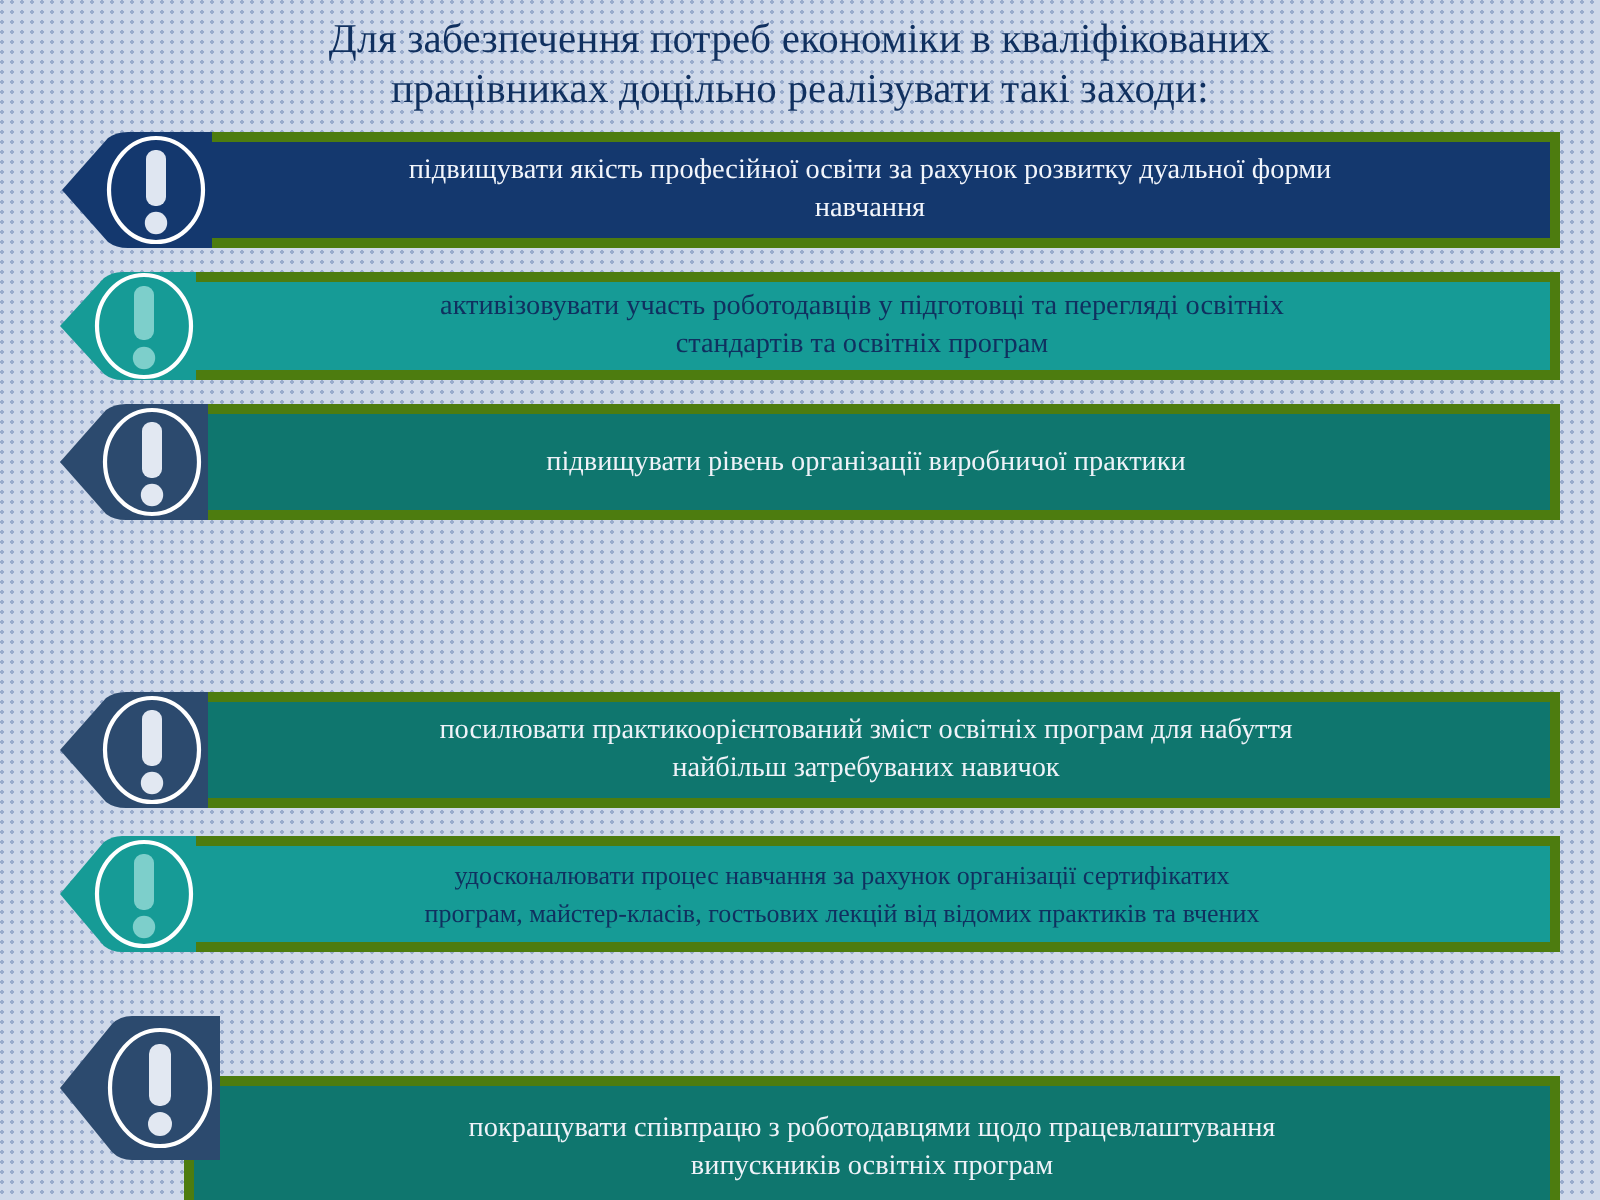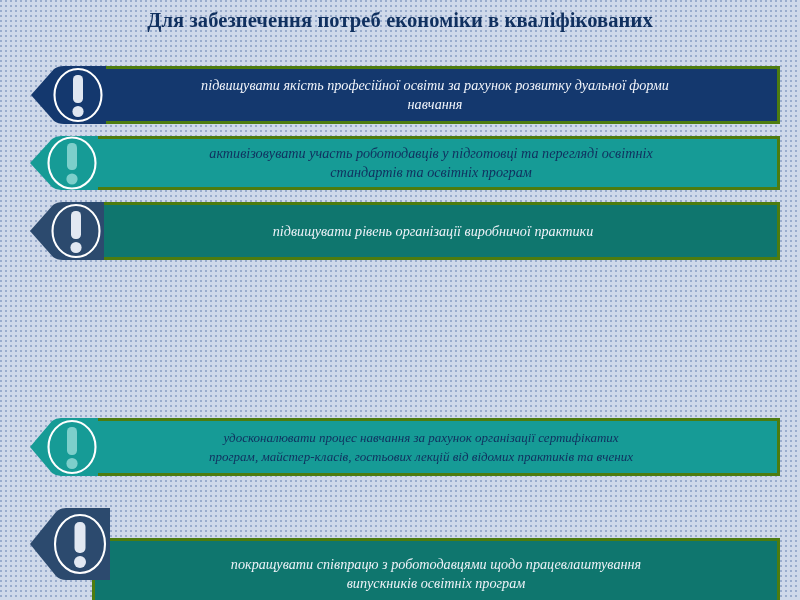--- a/index.html
+++ b/index.html
@@ -25,42 +25,41 @@
   }
   
   #title-block {
     position:absolute;
     left:0; right:0; top:8px;
     text-align:center;
     padding:0 40px;
   }
   #title-block .title-line {
     display:block;
-    font-weight:bold;
+    font-weight:normal;
     font-size:20.5px;
     line-height:25px;
     color:#10305f;
     letter-spacing:0.1px;
     white-space:nowrap;
   }
   
   .banner {
     position:absolute;
     display:block;
   }
   .banner-bar {
     position:absolute;
     top:0;
     height:100%;
-    border:3px solid #4d7c0f;
+    border:5px solid #4d7c0f;
     display:flex;
     align-items:center;
     justify-content:center;
     text-align:center;
-    font-style:italic;
   }
   .banner-text {
     display:block;
     width:100%;
     padding:0 10px;
     font-size:14.2px;
     line-height:19px;
     white-space:pre-line;
   }
   .banner-text.loose { line-height:27px; }
@@ -92,20 +91,21 @@
 </style>
 </head>
 <body>
 
 <div id="slide-bg-texture"></div>
 
 <div id="slide">
 
   <div id="title-block">
     <span class="title-line">Для забезпечення потреб економіки в кваліфікованих</span>
+    <span class="title-line">працівниках доцільно реалізувати такі заходи:</span>
   </div>
 
   <div class="banner t-navy-deep" style="left:28px; top:66px; width:752px; height:58px;">
     <div class="banner-bar" style="left:62px; width:690px;">
       <span class="banner-text">підвищувати якість професійної освіти за рахунок розвитку дуальної форми
 навчання</span>
     </div>
     <div class="arrow-head" style="width:78px;">
       <svg viewBox="0 0 78 58" preserveAspectRatio="none">
         <path d="M3 29 L26 3 Q30 0 36 0 L78 0 L78 58 L36 58 Q30 58 26 55 Z" fill="#14386e"></path>
@@ -151,20 +151,38 @@
     <div class="excl-badge" style="left:22px; width:52px; height:56px;">
       <svg viewBox="0 0 52 56">
         <ellipse cx="26" cy="28" rx="23.5" ry="26" fill="none" stroke="#ffffff" stroke-width="2.1"></ellipse>
         <rect x="21" y="8" width="10" height="28" rx="4.5" fill="#e2e8f2"></rect>
         <circle cx="26" cy="44.5" r="5.6" fill="#e2e8f2"></circle>
       </svg>
     </div>
   </div>
 
 
+  <div class="banner t-navy-slate" style="left:28px; top:346px; width:752px; height:58px;">
+    <div class="banner-bar" style="left:58px; width:694px;">
+      <span class="banner-text">посилювати практикоорієнтований зміст освітніх програм для набуття
+найбільш затребуваних навичок</span>
+    </div>
+    <div class="arrow-head" style="width:76px;">
+      <svg viewBox="0 0 76 58" preserveAspectRatio="none">
+        <path d="M2 29 L25 3 Q29 0 35 0 L76 0 L76 58 L35 58 Q29 58 25 55 Z" fill="#2c4a6e"></path>
+      </svg>
+    </div>
+    <div class="excl-badge" style="left:22px; width:52px; height:56px;">
+      <svg viewBox="0 0 52 56">
+        <ellipse cx="26" cy="28" rx="23.5" ry="26" fill="none" stroke="#ffffff" stroke-width="2.1"></ellipse>
+        <rect x="21" y="8" width="10" height="28" rx="4.5" fill="#e2e8f2"></rect>
+        <circle cx="26" cy="44.5" r="5.6" fill="#e2e8f2"></circle>
+      </svg>
+    </div>
+  </div>
 
   <div class="banner t-teal" style="left:28px; top:418px; width:752px; height:58px;">
     <div class="banner-bar" style="left:54px; width:698px;">
       <span class="banner-text" style="padding:0; font-size:13px; position:relative; left:-10px; width:calc(100% + 20px);">удосконалювати процес навчання за рахунок організації сертифікатих
 програм, майстер-класів, гостьових лекцій від відомих практиків та вчених</span>
     </div>
     <div class="arrow-head" style="width:70px;">
       <svg viewBox="0 0 70 58" preserveAspectRatio="none">
         <path d="M2 29 L24 3 Q28 0 33 0 L70 0 L70 58 L33 58 Q28 58 24 55 Z" fill="#169b96"></path>
       </svg>

